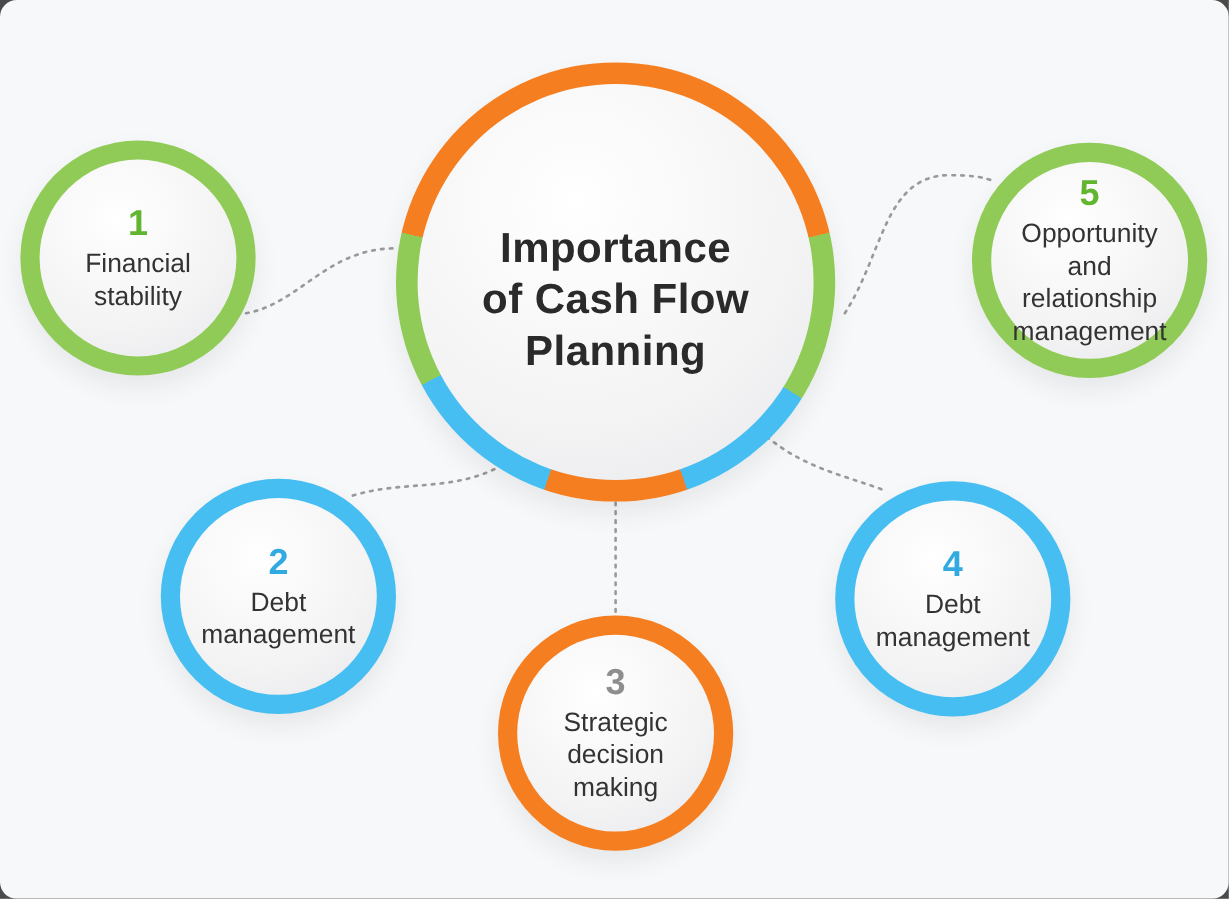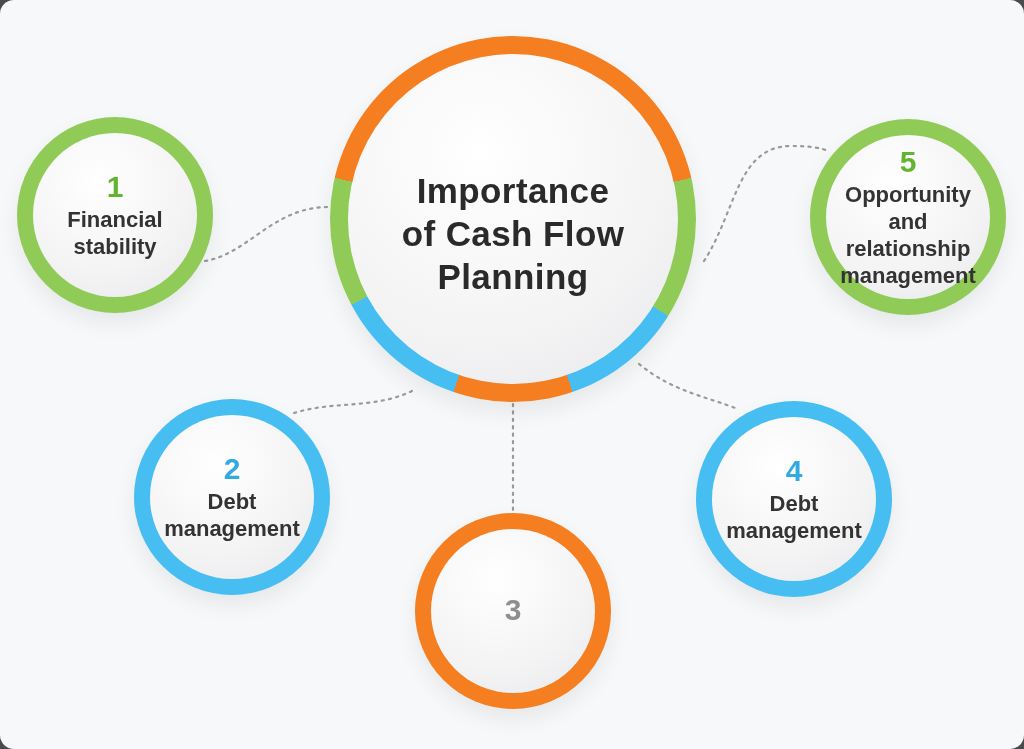--- a/index.html
+++ b/index.html
@@ -24,21 +24,21 @@
     stroke-dasharray:2.2 5.2;stroke-linecap:round;}
   .circle{position:absolute;border-radius:50%;z-index:2;
     box-shadow:0 10px 22px rgba(0,0,0,.07);}
   .circle .inner{
     position:absolute;border-radius:50%;
     background:radial-gradient(circle at 40% 30%, #ffffff 0%, #f4f4f5 58%, #e7e8ea 100%);
     display:flex;flex-direction:column;align-items:center;justify-content:center;
     text-align:center;
   }
   
-  .central{left:330px;top:36px;width:366px;height:366px;
+  .central{left:330px;top:52px;width:366px;height:366px;
     background:conic-gradient(
       var(--orange) 0deg 77deg,
       var(--green) 77deg 122deg,
       var(--blue) 122deg 161deg,
       var(--orange) 161deg 199deg,
       var(--blue) 199deg 242deg,
       var(--green) 242deg 283deg,
       var(--orange) 283deg 360deg);}
   .central .inner{inset:18px;}
   .central .title{
@@ -49,21 +49,21 @@
   .sat{width:196px;height:196px;}
   .sat .inner{inset:16px;}
   .ring-green{background:var(--green);}
   .ring-blue{background:var(--blue);}
   .ring-orange{background:var(--orange);}
   .sat .num{font-size:30px;font-weight:700;line-height:32px;margin-bottom:3px;}
   .num-green{color:var(--number-green);}
   .num-blue{color:var(--number-blue);}
   .num-gray{color:var(--number-gray);}
   .sat .label{
-    font-size:22px;line-height:27px;font-weight:700;color:#333333;
+    font-size:22px;line-height:27px;font-weight:400;color:#333333;
     white-space:pre-line;
   }
   .c1{left:17px;top:117px;}
   .c2{left:134px;top:399px;}
   .c3{left:415px;top:513px;}
   .c4{left:696px;top:401px;}
   .c5{left:810px;top:119px;}
 </style>
 </head>
 <body>
@@ -98,20 +98,23 @@
     <div class="inner">
       <div class="num num-blue">2</div>
       <div class="label">Debt
 management</div>
     </div>
   </div>
 
   <div class="circle sat ring-orange c3">
     <div class="inner">
       <div class="num num-gray">3</div>
+      <div class="label">Strategic
+decision
+making</div>
     </div>
   </div>
 
   <div class="circle sat ring-blue c4">
     <div class="inner">
       <div class="num num-blue">4</div>
       <div class="label">Debt
 management</div>
     </div>
   </div>

